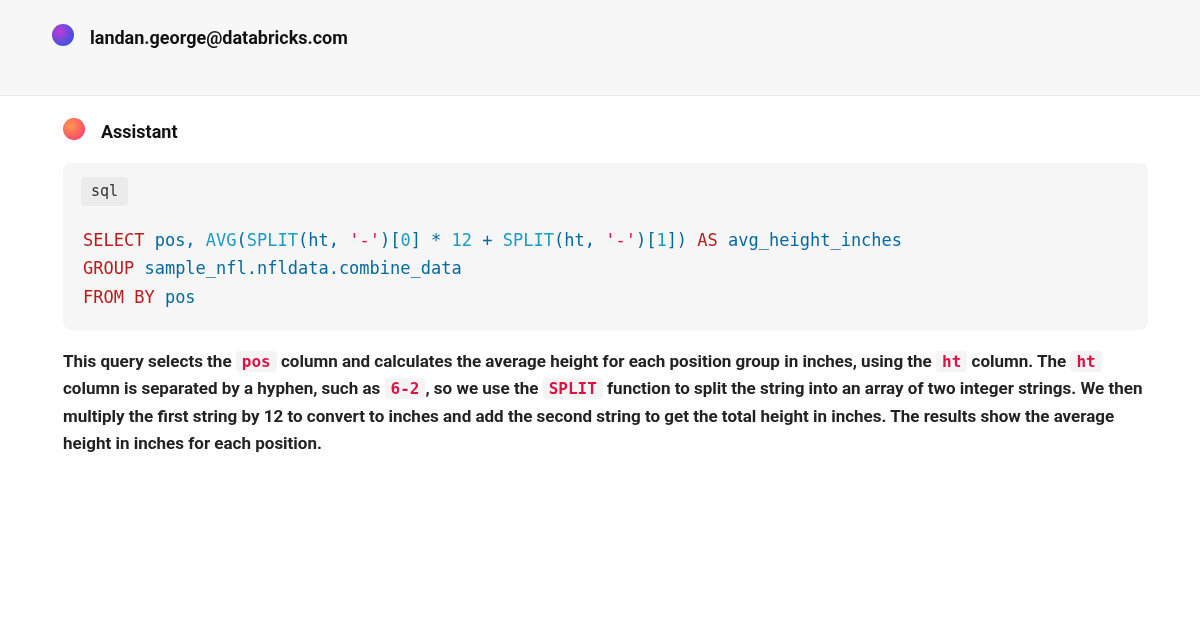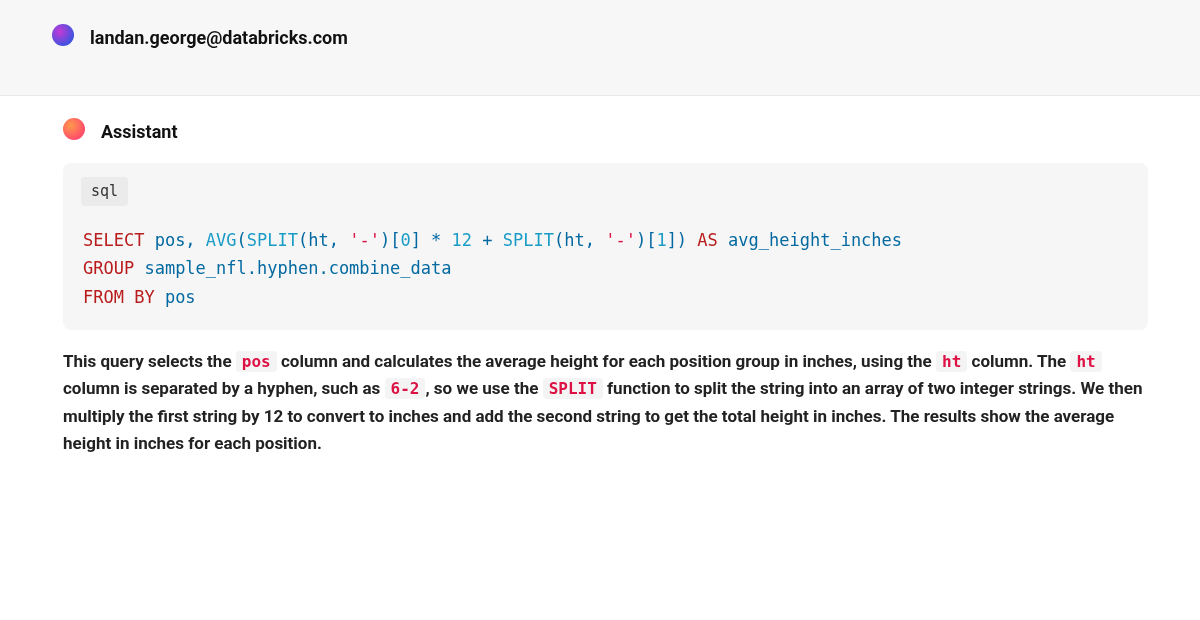--- a/index.html
+++ b/index.html
@@ -110,20 +110,20 @@
   <div class="msg-header">
     <div class="avatar avatar-assistant"></div>
     <div class="author-name">Assistant</div>
   </div>
 
   <div class="code-block">
     <div class="code-lang-wrap">
       <span class="code-lang">sql</span>
     </div>
     <pre><span class="tok-kw">SELECT</span><span class="tok-id"> pos, </span><span class="tok-fn">AVG</span><span class="tok-id">(</span><span class="tok-fn">SPLIT</span><span class="tok-id">(ht, </span><span class="tok-str">'-'</span><span class="tok-id">)[</span><span class="tok-num">0</span><span class="tok-id">] * </span><span class="tok-num">12</span><span class="tok-id"> + </span><span class="tok-fn">SPLIT</span><span class="tok-id">(ht, </span><span class="tok-str">'-'</span><span class="tok-id">)[</span><span class="tok-num">1</span><span class="tok-id">]) </span><span class="tok-kw">AS</span><span class="tok-id"> avg_height_inches</span>
-<span class="tok-kw">GROUP</span><span class="tok-id"> sample_nfl.hyphen.combine_data</span>
+<span class="tok-kw">GROUP</span><span class="tok-id"> sample_nfl.nfldata.combine_data</span>
 <span class="tok-kw">FROM BY</span><span class="tok-id"> pos</span></pre>
   </div>
 
   <div class="explain">
     <span>This query selects the </span><span class="inline-code">pos</span><span> column and calculates the average height for each position group in inches, using the </span><span class="inline-code">ht</span><span> column. The </span><span class="inline-code">ht</span><span> column is separated by a hyphen, such as </span><span class="inline-code">6-2</span><span>, so we use the </span><span class="inline-code">SPLIT</span><span> function to split the string into an array of two integer strings. We then multiply the first string by 12 to convert to inches and add the second string to get the total height in inches. The results show the average height in inches for each position.</span>
   </div>
 </div>
 
 </body></html>

